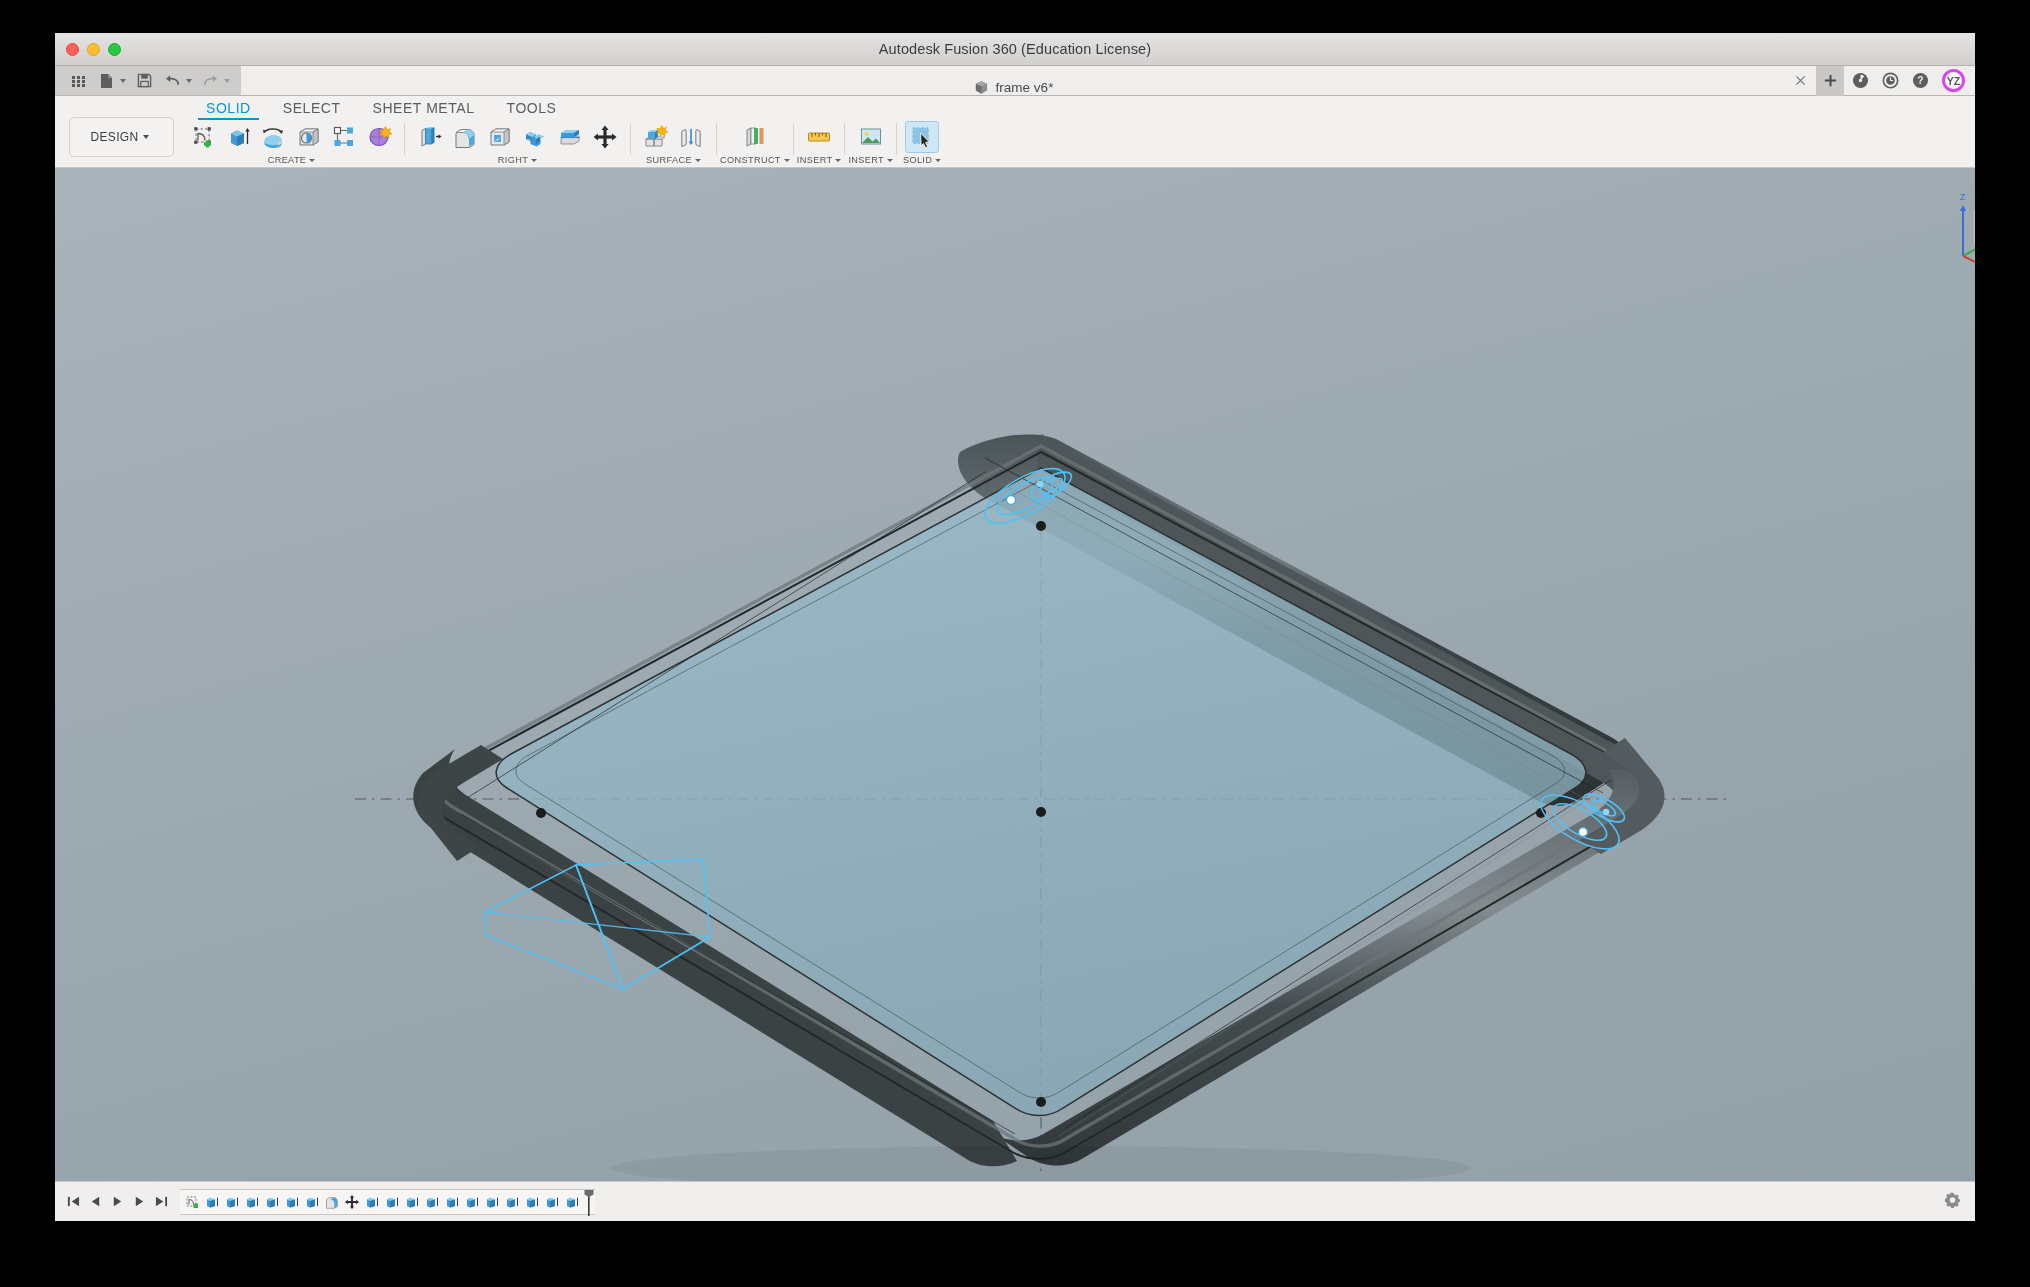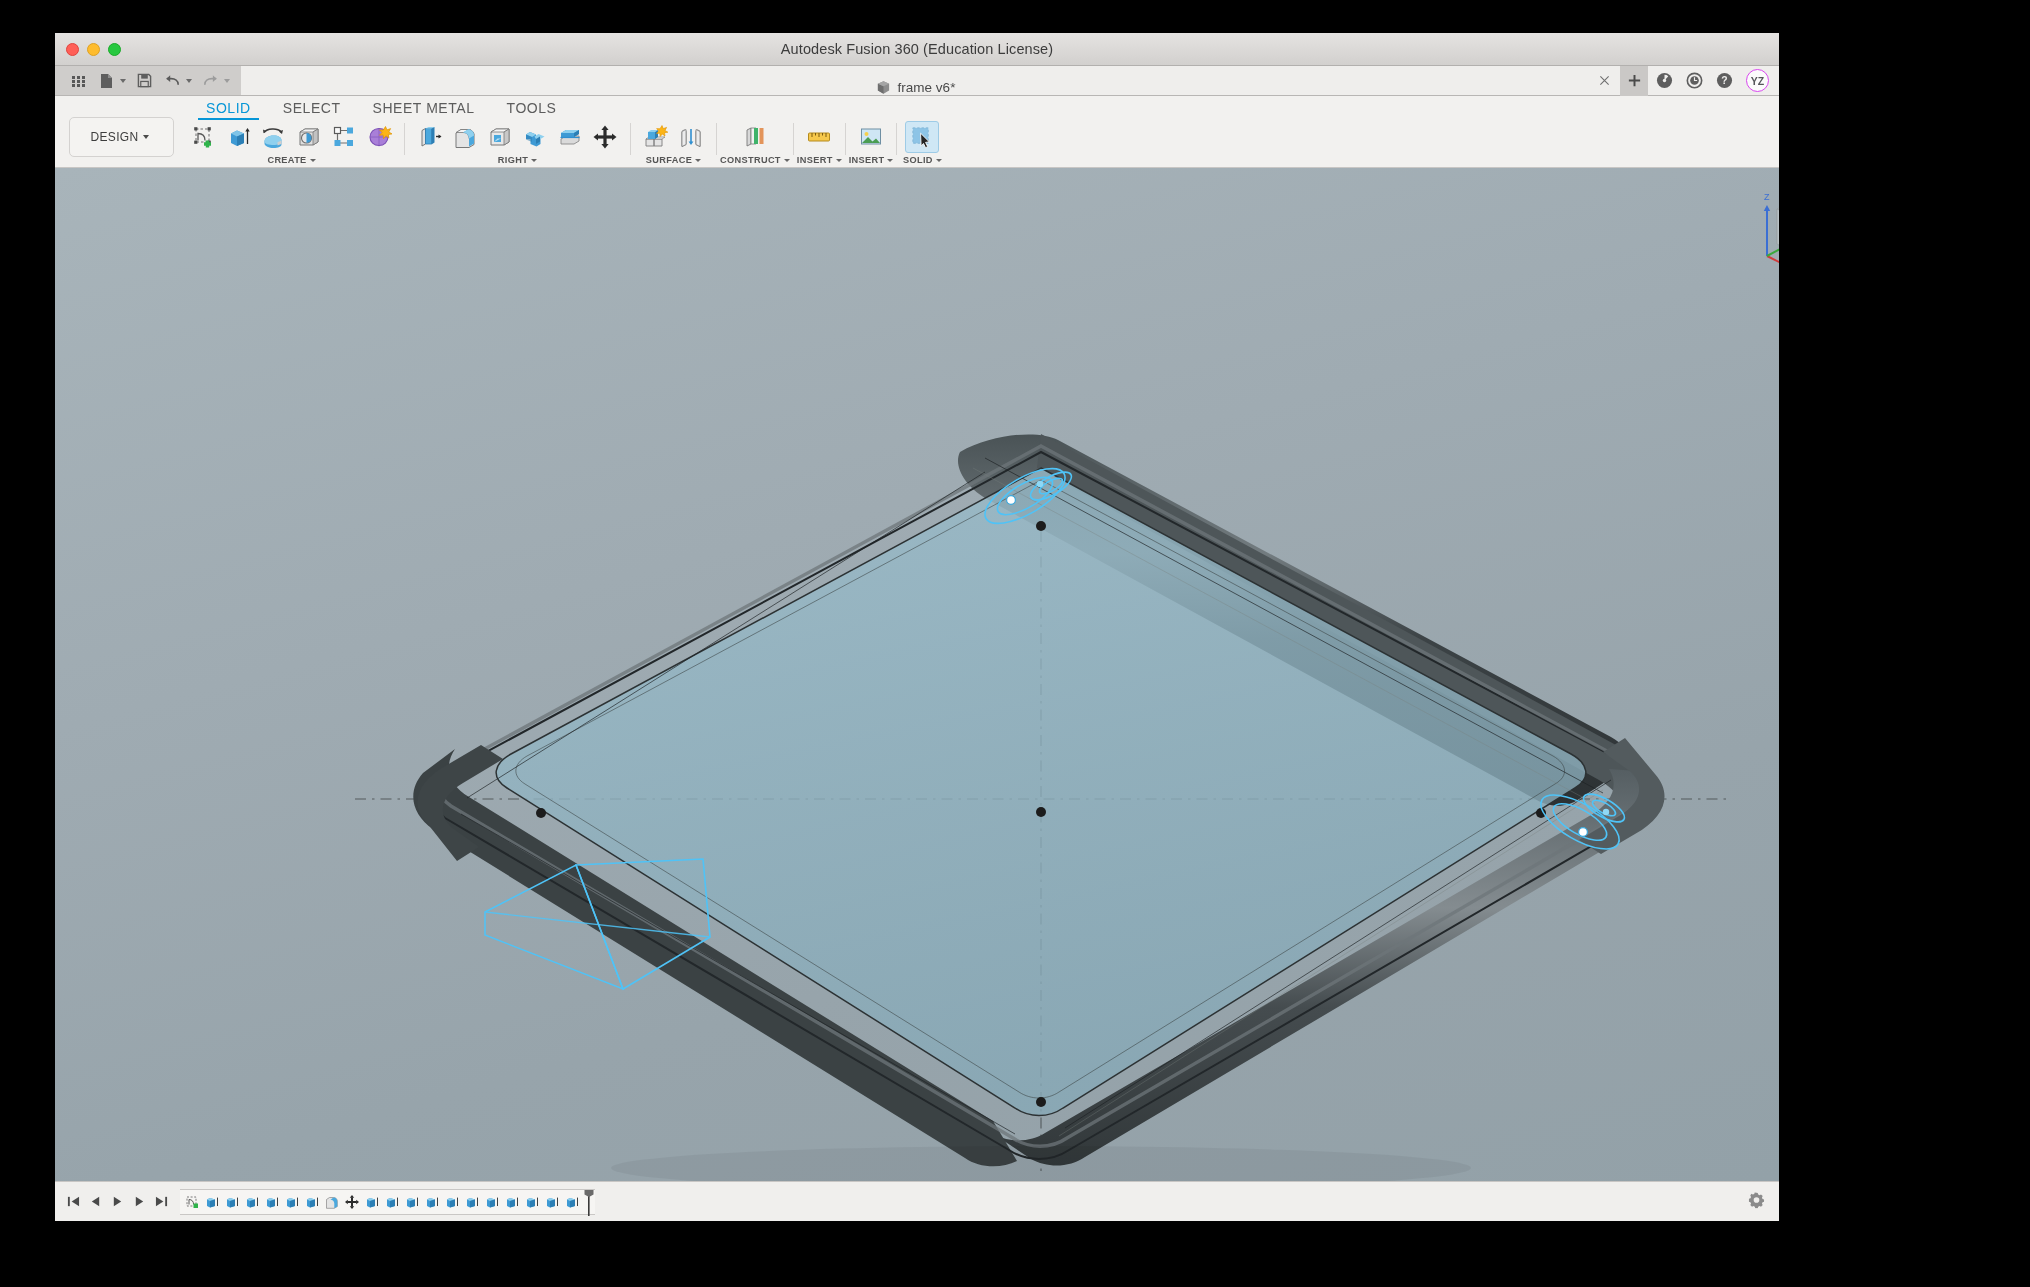--- a/index.html
+++ b/index.html
@@ -5,21 +5,21 @@
   * { box-sizing: border-box; margin: 0; padding: 0; }
   html, body {
     width: 2030px; height: 1287px;
     background: #000;
     font-family: "Liberation Sans", sans-serif;
     overflow: hidden;
   }
   #app {
     position: absolute;
     left: 55px; top: 33px;
-    width: 1724px; height: 1188px;
+    width: 1920px; height: 1188px;
     background: #eceae8;
     display: flex; flex-direction: column;
     box-shadow: 0 6px 28px rgba(0,0,0,.55);
   }
 
   
   .titlebar {
     height: 33px;
     background: linear-gradient(to bottom, #e5e3e1 0%, #d2d0ce 100%);
     border-bottom: 1px solid #b2b0ae;
@@ -78,21 +78,21 @@
     display: flex; align-items: center; gap: 2px;
     padding-right: 10px; background: #efeeec;
   }
   .tr-btn {
     width: 28px; height: 30px;
     display: flex; align-items: center; justify-content: center;
   }
   .tr-btn.plus { background: #cac8c6; }
   .avatar {
     width: 23px; height: 23px; border-radius: 50%;
-    background: #fbfbfb; border: 1px solid #d946ef;
+    background: #fbfbfb; border: 3px solid #d946ef;
     font-size: 10.5px; color: #55565a;
     display: flex; align-items: center; justify-content: center;
     font-weight: 600; margin-left: 6px;
   }
 
   
   .ribbon {
     height: 72px; flex: none;
     background: #f2f1ef;
     border-bottom: 1px solid #c8c6c4;
@@ -121,21 +121,21 @@
   .nav-tab.active { color: #0696d7; }
   .nav-tab.active::after {
     content: ''; position: absolute;
     left: 8px; right: 8px; bottom: 0;
     height: 2.5px; background: #0696d7;
   }
   .groups {
     display: flex; align-items: flex-start;
     padding-left: 8px; height: 48px;
   }
-  .grp { display: flex; flex-direction: column; align-items: center; position: relative; font-weight: bold; }
+  .grp { display: flex; flex-direction: column; align-items: center; position: relative; }
   .grp-icons { display: flex; align-items: center; height: 34px; gap: 1px; padding: 0 5px; }
   .grp-label {
     font-size: 9.2px; color: #555; letter-spacing: .35px;
     display: flex; align-items: center; gap: 3px;
     margin-top: 1px; white-space: nowrap;
   }
   .grp-label .caret {
     border-top: 3.5px solid #666;
     border-left: 3px solid transparent;
     border-right: 3px solid transparent;

